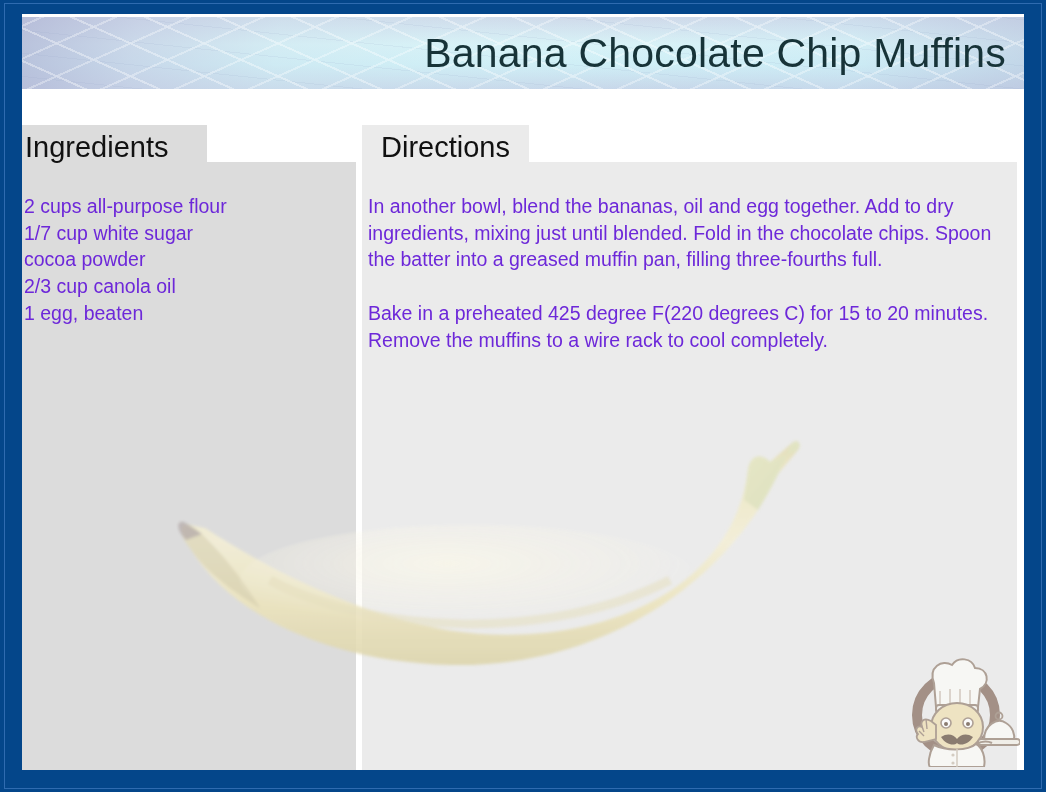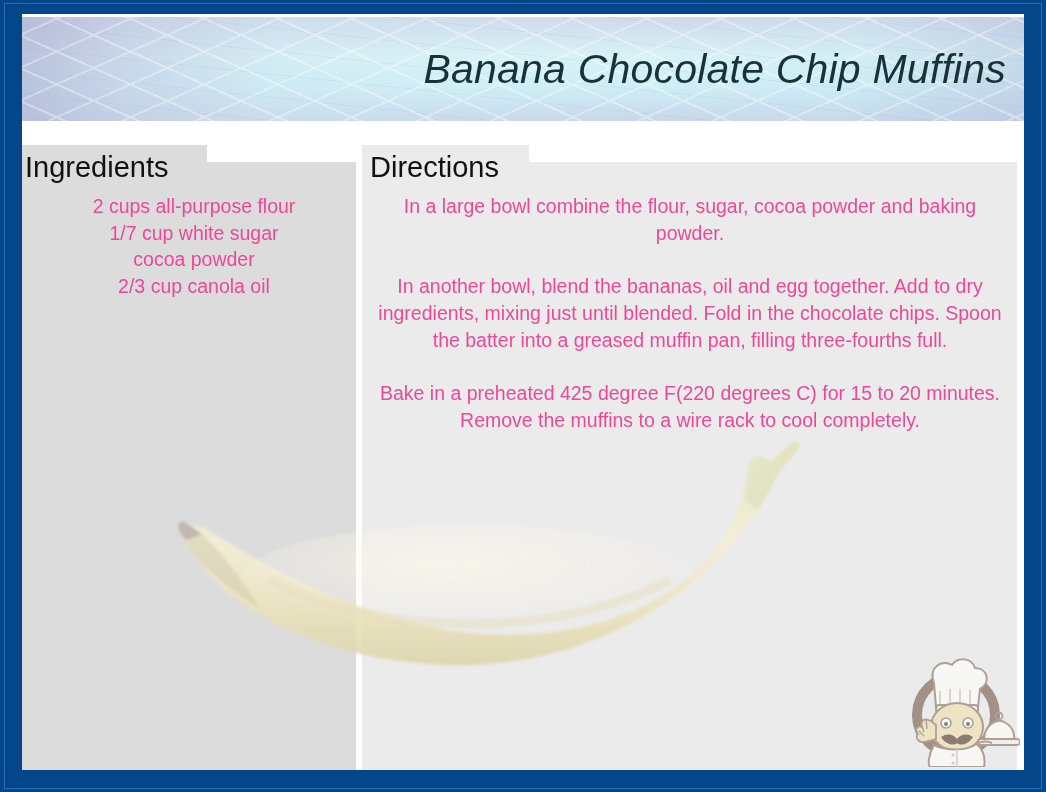--- a/index.html
+++ b/index.html
@@ -56,34 +56,33 @@
     background: #ffffff;
     z-index: 1;
   }
 
   
   .banner {
     position: absolute;
     left: 17px;
     top: 17px;
     width: 1011px;
-    height: 104px;
+    height: 72px;
     z-index: 3;
     background:
       linear-gradient(100deg,
         rgba(178,184,214,0.85) 0%,
         rgba(196,206,228,0.70) 12%,
         rgba(206,230,240,0.45) 26%,
         rgba(210,243,247,0.20) 44%,
         rgba(206,243,248,0.10) 62%,
         rgba(197,230,243,0.28) 82%,
         rgba(185,197,222,0.60) 100%),
       linear-gradient(180deg, #cfd6e8 0%, #d9f2f7 38%, #cfeef6 66%, #c7d4e8 100%);
     overflow: hidden;
-    font-style: italic;
   }
   .banner-pattern {
     position: absolute;
     left: -10%; top: -20%;
     width: 130%; height: 150%;
     opacity: 0.42;
     background-image:
       repeating-linear-gradient(24deg,
         rgba(255,255,255,0.0) 0px,
         rgba(255,255,255,0.0) 28px,
@@ -130,53 +129,51 @@
     width: 655px;
     height: 610px;
     background: #ebebeb;
   }
   .tab {
     position: absolute;
     z-index: 4;
     display: flex;
     align-items: center;
     box-sizing: border-box;
-    margin-top: 20px;
   }
   .tab-ingredients {
     left: 17px;
     top: 125px;
     width: 190px;
     height: 45px;
     background: #dcdcdc;
     padding-left: 8px;
   }
   .tab-directions {
     left: 362px;
     top: 125px;
     width: 167px;
     height: 45px;
     background: #ebebeb;
-    padding-left: 8px;
+    justify-content: center;
   }
   .tab-label {
     font-size: 29px;
     color: #111111;
     line-height: 1;
     font-weight: 400;
   }
 
   
   .content-text {
     position: absolute;
     z-index: 5;
-    color: #ec4899;
+    color: #6d28d9;
     font-size: 19.5px;
     line-height: 26.7px;
-    text-align: center;
   }
   .ingredients-list {
     left: 24px;
     top: 193px;
     width: 340px;
   }
   .ingredients-list .ing-line {
     white-space: nowrap;
   }
   .directions-text {
@@ -233,24 +230,24 @@
   <div class="panel panel-directions-body"></div>
   <div class="tab tab-directions">
     <span class="tab-label">Directions</span>
   </div>
 
   <div class="content-text ingredients-list">
     <div class="ing-line">2 cups all-purpose flour</div>
     <div class="ing-line">1/7 cup white sugar</div>
     <div class="ing-line">cocoa powder</div>
     <div class="ing-line">2/3 cup canola oil</div>
+    <div class="ing-line">1 egg, beaten</div>
   </div>
 
   <div class="content-text directions-text">
-    <p>In a large bowl combine the flour, sugar, cocoa powder and baking powder.</p>
     <p>In another bowl, blend the bananas, oil and egg together. Add to dry ingredients, mixing just until blended. Fold in the chocolate chips. Spoon the batter into a greased muffin pan, filling three-fourths full.</p>
     <p>Bake in a preheated 425 degree F(220 degrees C) for 15 to 20 minutes. Remove the muffins to a wire rack to cool completely.</p>
   </div>
 
   <div class="banana-wrap">
     <svg viewBox="0 0 700 250" width="700" height="250" xmlns="http://www.w3.org/2000/svg">
       <defs>
         <linearGradient id="bodyGrad" x1="0" y1="0" x2="0" y2="1">
           <stop offset="0%" stop-color="#e2dcb4"></stop>
           <stop offset="18%" stop-color="#eee8c4"></stop>

